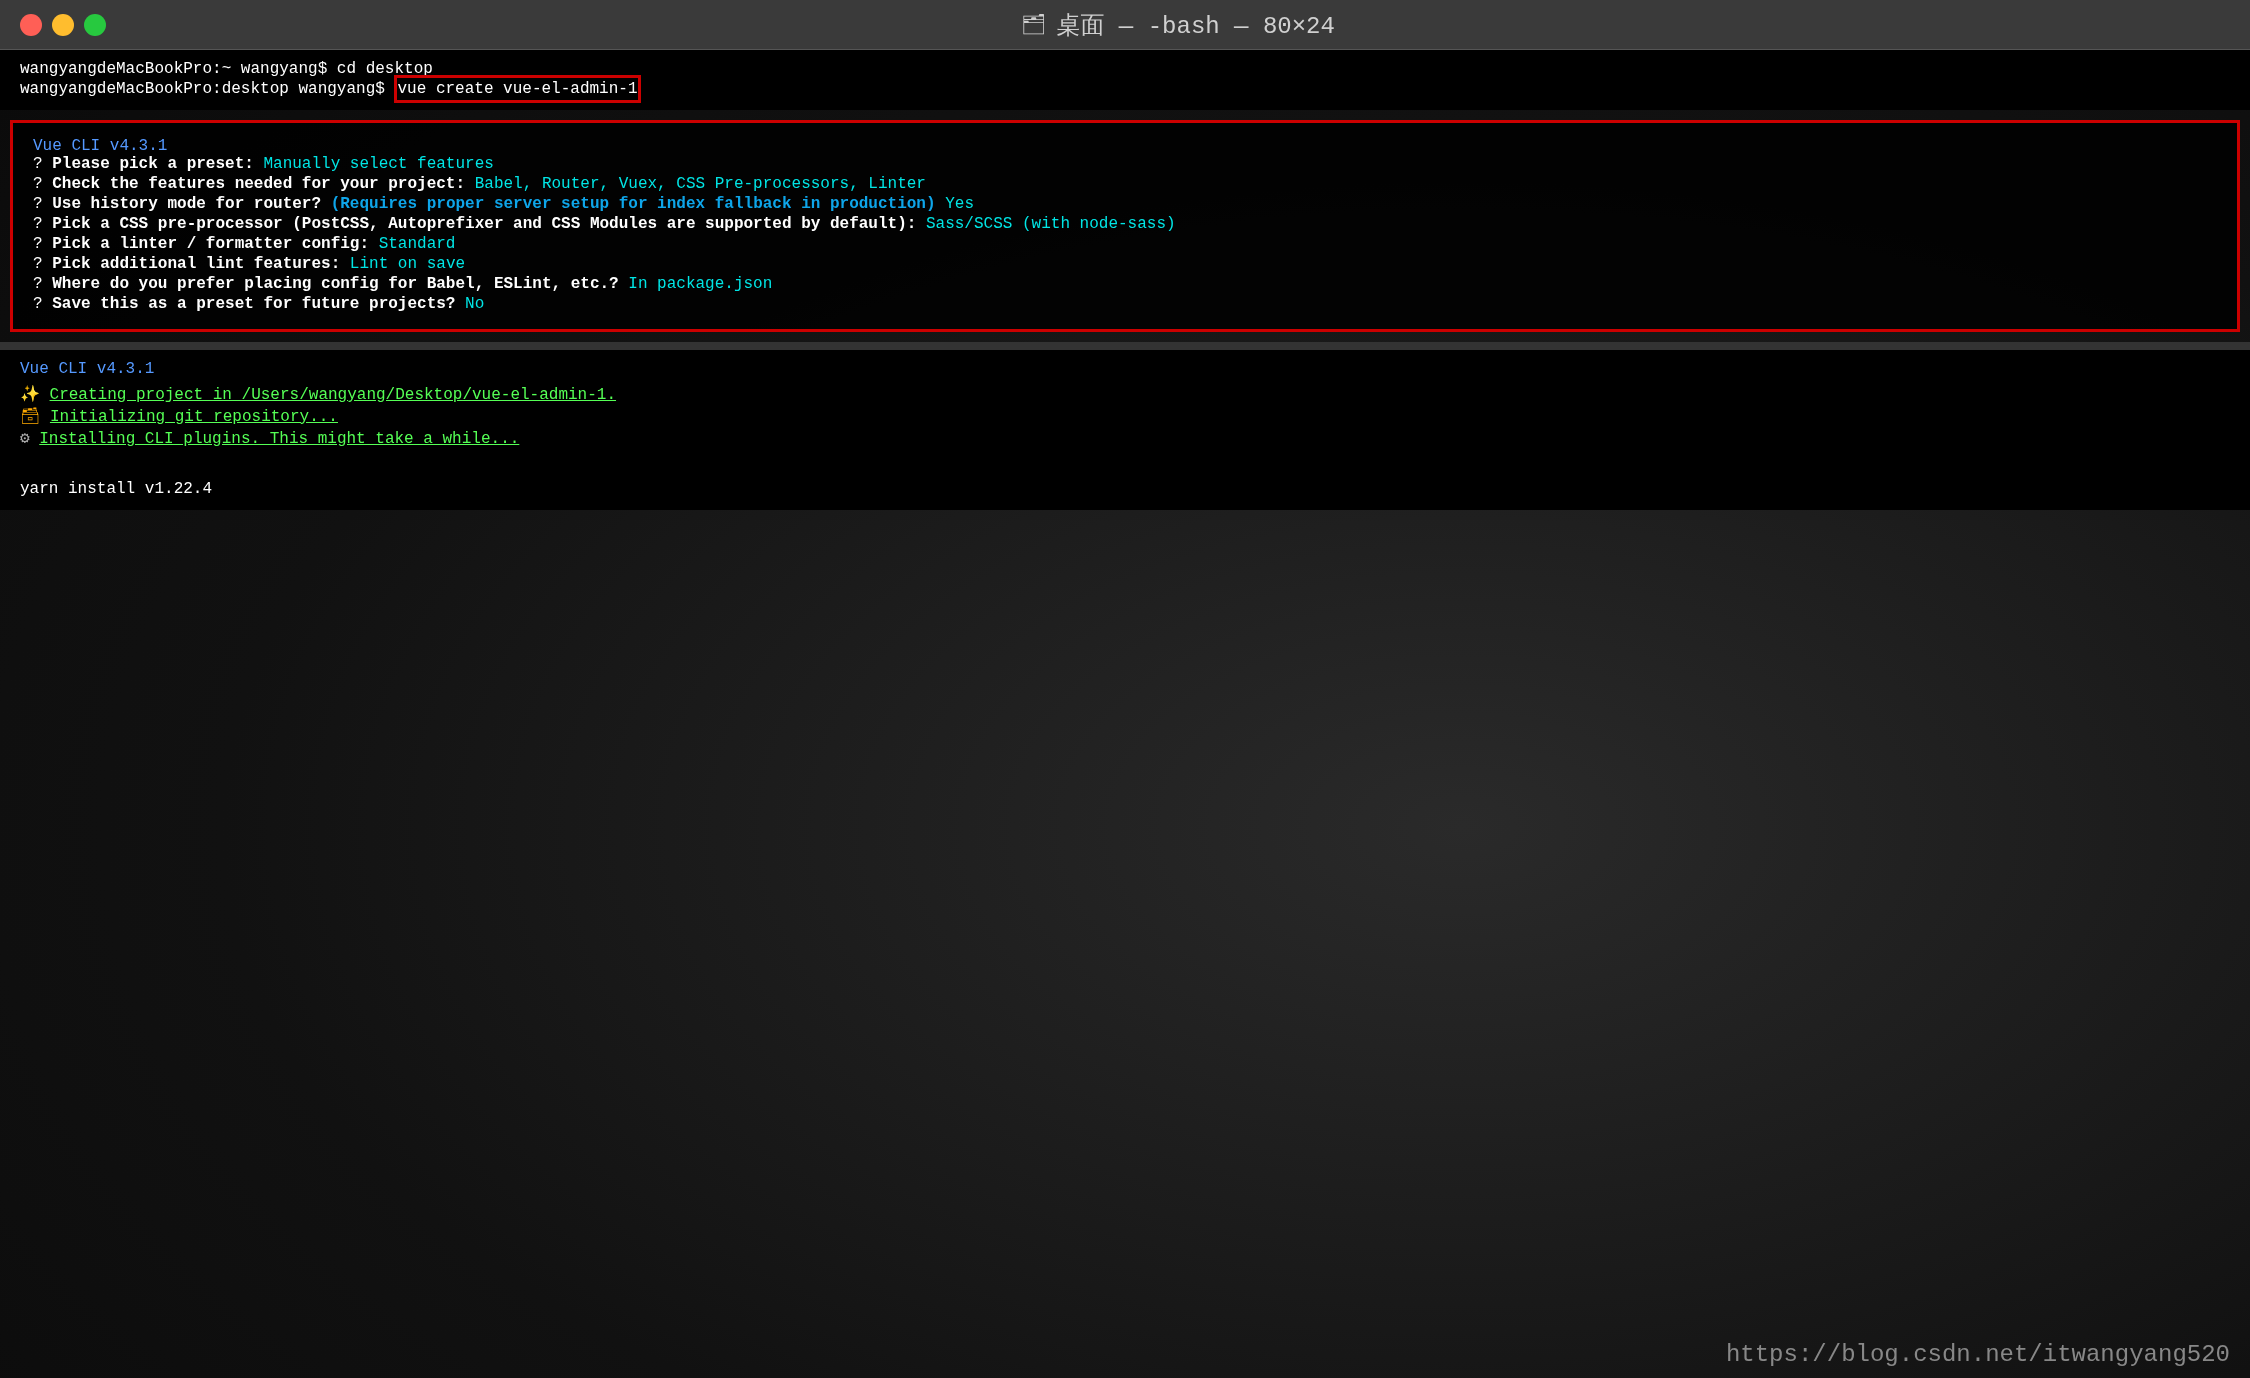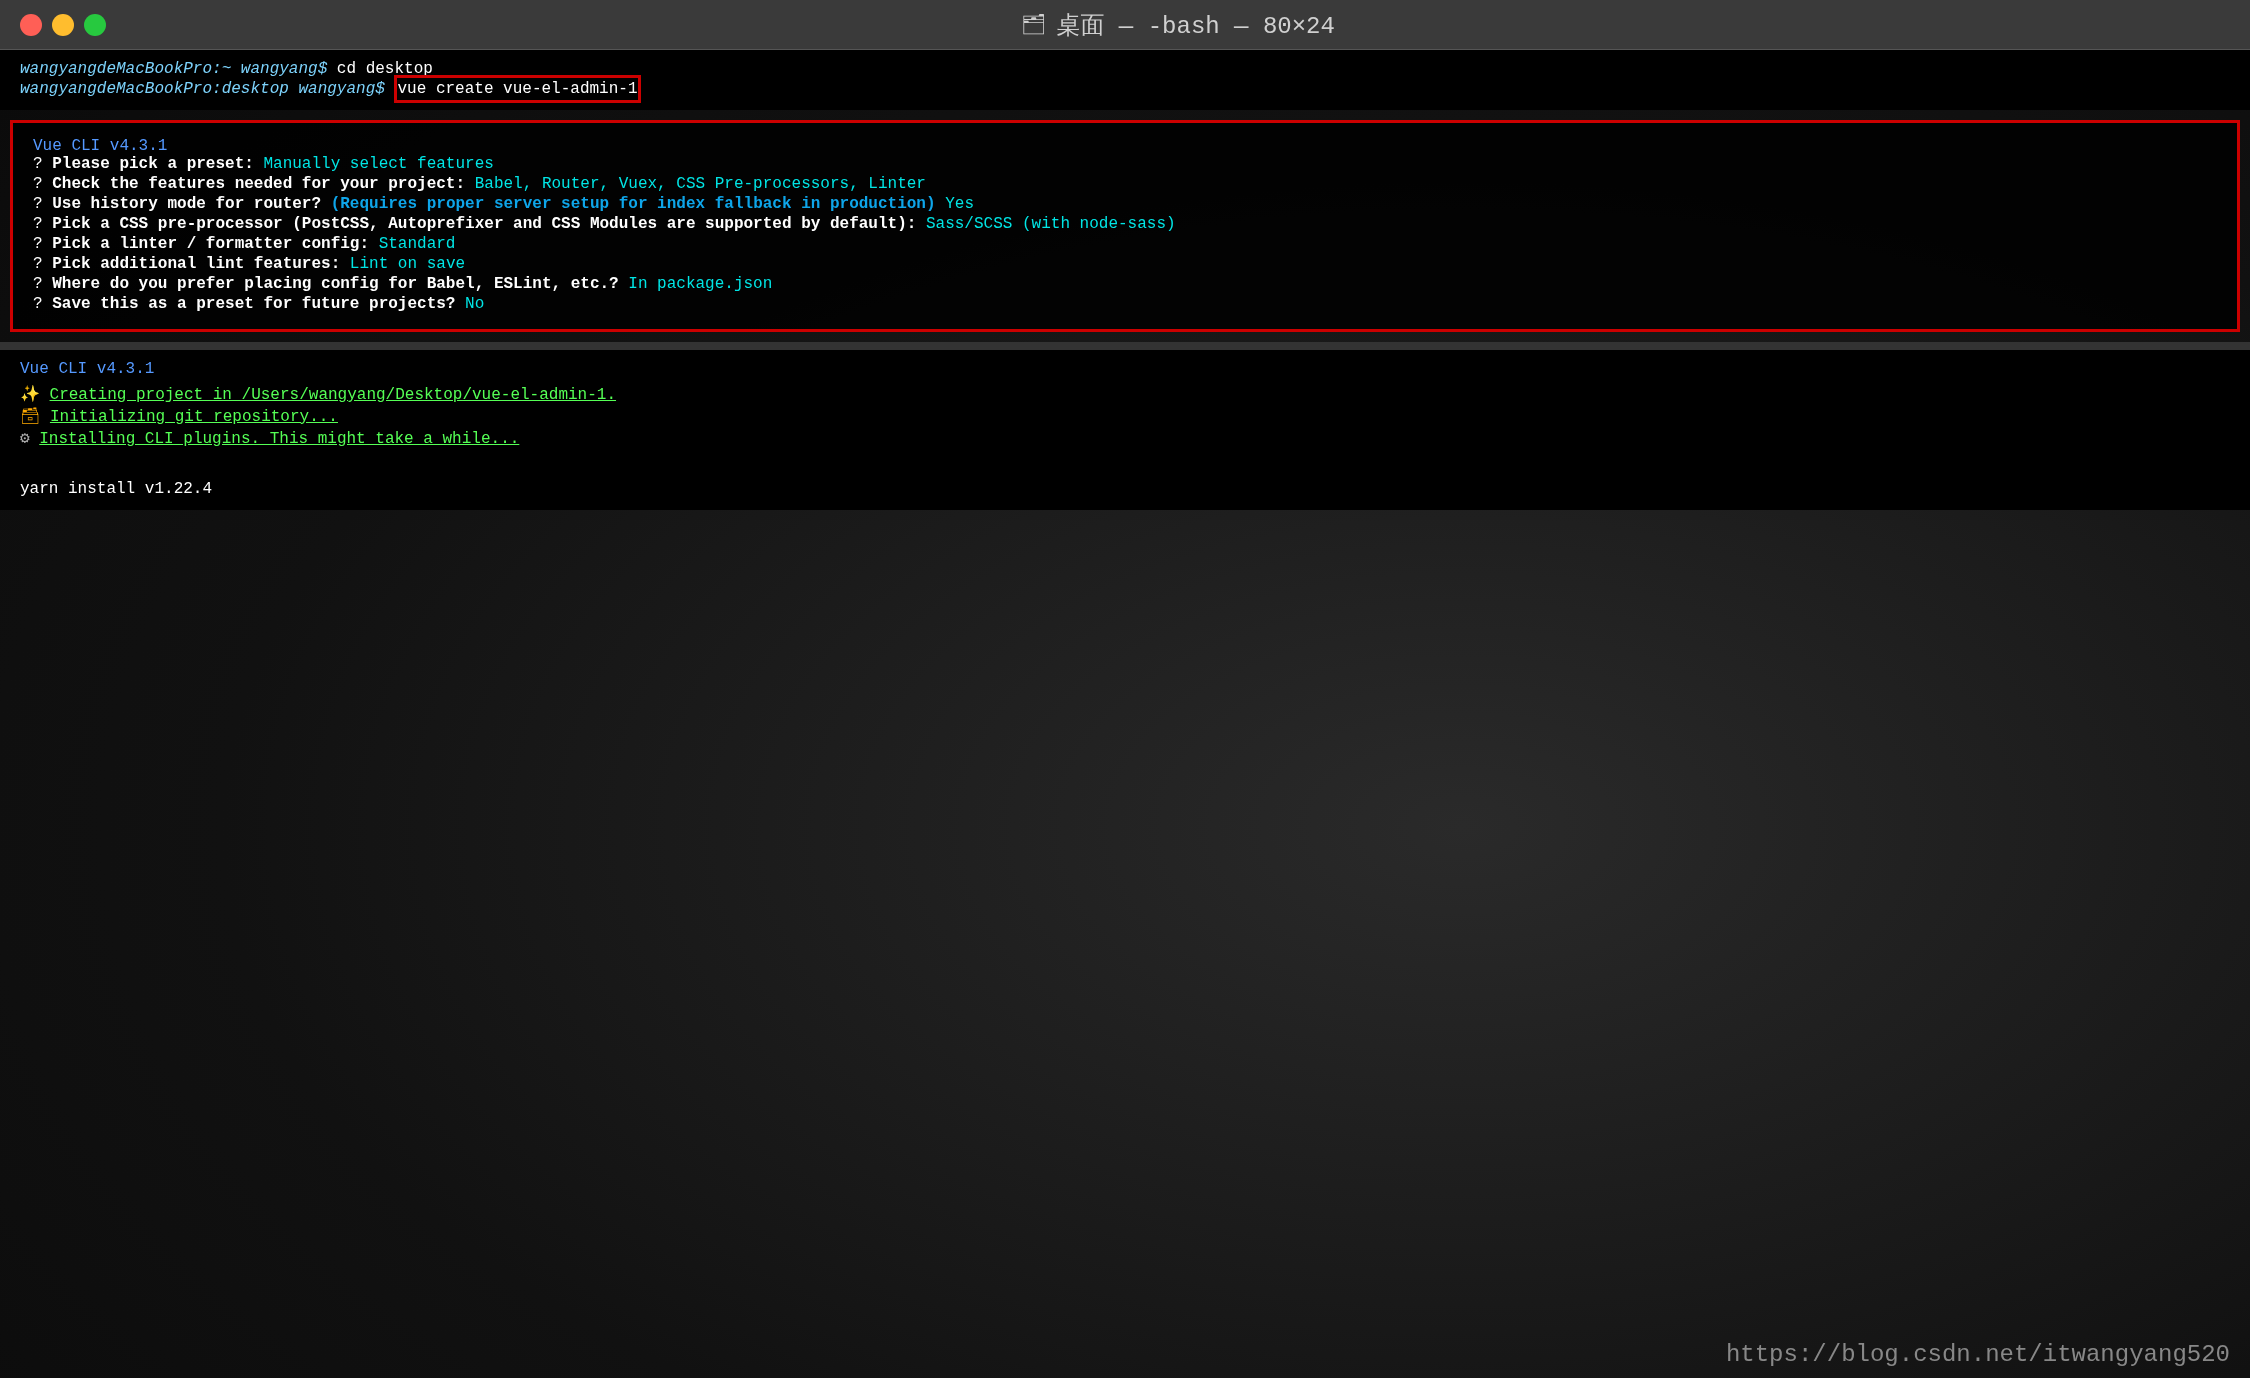--- a/index.html
+++ b/index.html
@@ -67,21 +67,21 @@
       display: flex;
       align-items: center;
       gap: 10px;
     }
 
     .title-icon {
       font-size: 20px;
     }
 
     
-    .green { color: #7dd3fc; font-style: italic; }
+    .green { color: #ffffff; }
     .cyan { color: #00e5e5; }
     .blue { color: #5599ff; }
     .yellow { color: #0ea5e9; }
     .white { color: #ffffff; }
     .light-green { color: #55ff55; text-decoration: underline; }
 
     
     .section-top {
       background: #000000;
       padding: 10px 20px;

